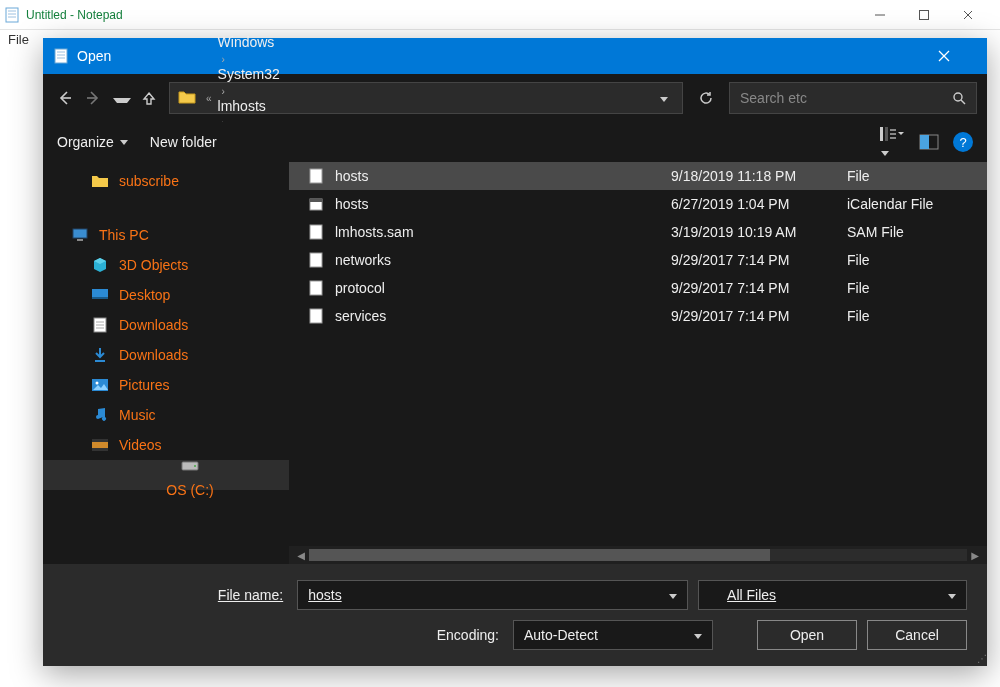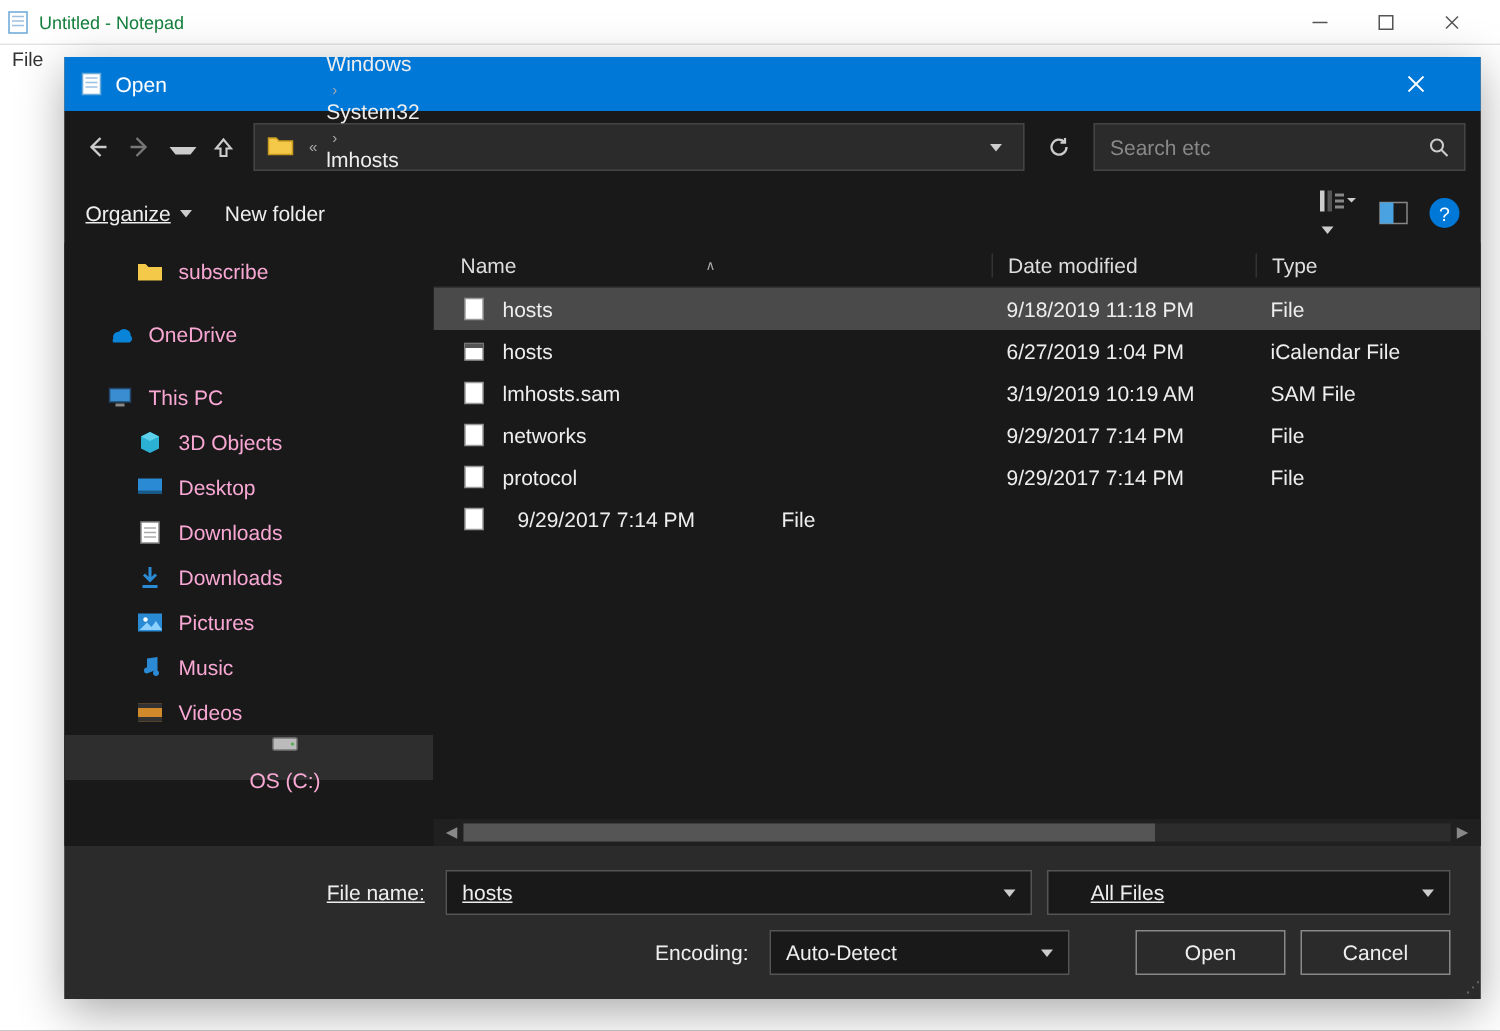--- a/index.html
+++ b/index.html
@@ -31,28 +31,28 @@
     .crumb-sep { color: #aaa; font-size: 10px; padding: 0 4px; }
     .addr-spacer { flex: 1; }
     .addr-drop { color: #ccc; font-size: 10px; padding: 0 6px; }
     .refresh { width: 34px; height: 32px; display: flex; align-items: center; justify-content: center; color: #ccc; font-size: 16px; }
     .searchbox { width: 248px; height: 32px; background: #2b2b2b; border: 1px solid #444; display: flex; align-items: center; padding: 0 10px; color: #888; font-size: 14px; }
     .searchbox .sp { flex: 1; }
     .search-icon { color: #ccc; font-size: 13px; }
 
     
     .toolbar { height: 40px; background: #191919; display: flex; align-items: center; padding: 0 14px; color: #eee; font-size: 14px; gap: 22px; }
-    .toolbar .org { display: flex; align-items: center; gap: 6px; text-decoration: underline; }
+    .toolbar .org { display: flex; align-items: center; gap: 6px; }
     .toolbar .sp { flex: 1; }
     .toolbar .view-icons { display: flex; align-items: center; gap: 14px; color: #ccc; }
     .help-icon { width: 20px; height: 20px; border-radius: 50%; background: #0078d7; color: #fff; display: flex; align-items: center; justify-content: center; font-size: 13px; }
 
     
     .body { flex: 1; display: flex; background: #191919; min-height: 0; }
-    .sidebar { width: 246px; background: #191919; color: #f9a8d4; font-size: 14px; padding-top: 4px; overflow: hidden; }
+    .sidebar { width: 246px; background: #191919; color: #f97316; font-size: 14px; padding-top: 4px; overflow: hidden; }
     .side-item { height: 30px; display: flex; align-items: center; padding-left: 28px; gap: 10px; }
     .side-item.indent { padding-left: 48px; }
     .side-item.selected { background: #2e2e2e; flex-direction: column; }
     .side-icon { width: 18px; height: 16px; display: inline-flex; align-items: center; justify-content: center; }
 
     .filepane { flex: 1; display: flex; flex-direction: column; background: #191919; color: #eee; min-width: 0; }
     .columns { height: 30px; display: flex; align-items: center; border-bottom: 1px solid #333; font-size: 14px; color: #ddd; padding-left: 18px; }
     .col-name { flex: 1; display: flex; align-items: center; gap: 6px; }
     .col-sort { font-size: 9px; color: #aaa; }
     .col-date { width: 176px; border-left: 1px solid #333; padding-left: 10px; }
@@ -236,28 +236,20 @@
     <div class="sidebar" id="sidebar">
         <div class="side-item indent">
           <span class="side-icon">
             <svg width="18" height="14" viewBox="0 0 18 14">
               <path d="M1 2 L6 2 L8 4 L17 4 L17 13 L1 13 Z" fill="#f4c94a"></path>
             </svg>
           </span>
           <span>subscribe</span>
         </div>
         <div style="height: 12px;"></div>
-        <div class="side-item">
-          <span class="side-icon">
-            <svg width="20" height="14" viewBox="0 0 20 14">
-              <path d="M5 10 A4 4 0 0 1 9 5 A5 5 0 0 1 18 8 A3 3 0 0 1 17 13 L5 13 A3 3 0 0 1 5 10 Z" fill="#0a84d8"></path>
-            </svg>
-          </span>
-          <span>OneDrive</span>
-        </div>
         <div style="height: 12px;"></div>
         <div class="side-item">
           <span class="side-icon">
             <svg width="18" height="14" viewBox="0 0 18 14">
               <rect x="2" y="1" width="14" height="9" fill="#3a8dd0" stroke="#246"></rect>
               <rect x="6" y="11" width="6" height="2" fill="#888"></rect>
             </svg>
           </span>
           <span>This PC</span>
         </div>
@@ -332,28 +324,20 @@
             <svg width="18" height="12" viewBox="0 0 18 12">
               <rect x="1" y="2" width="16" height="8" rx="1" fill="#bbb" stroke="#777"></rect>
               <circle cx="14" cy="6" r="1" fill="#4a4"></circle>
             </svg>
           </span>
           <span>OS (C:)</span>
         </div>
       </div>
 
     <div class="filepane">
-      <div class="columns">
-        <div class="col-name">
-          <span>Name</span>
-          <span class="col-sort" style="margin-left:120px">∧</span>
-        </div>
-        <div class="col-date">Date modified</div>
-        <div class="col-type">Type</div>
-      </div>
       <div class="filelist" id="filelist">
           <div class="filerow selected">
             <span class="fr-icon">
               <svg width="14" height="16" viewBox="0 0 14 16">
                 <rect x="1" y="1" width="12" height="14" fill="#fff" stroke="#999"></rect>
               </svg>
             </span>
             <span class="fr-name">hosts</span>
             <span class="fr-date">9/18/2019 11:18 PM</span>
             <span class="fr-type">File</span>
@@ -398,20 +382,21 @@
             <span class="fr-name">protocol</span>
             <span class="fr-date">9/29/2017 7:14 PM</span>
             <span class="fr-type">File</span>
           </div>
           <div class="filerow">
             <span class="fr-icon">
               <svg width="14" height="16" viewBox="0 0 14 16">
                 <rect x="1" y="1" width="12" height="14" fill="#fff" stroke="#999"></rect>
               </svg>
             </span>
+            <span class="fr-name">services</span>
             <span class="fr-date">9/29/2017 7:14 PM</span>
             <span class="fr-type">File</span>
           </div>
         </div>
       <div class="hscroll">
         <span class="arrow">◀</span>
         <div class="track">
             <div class="thumb"></div>
           </div>
         <span class="arrow">▶</span>

